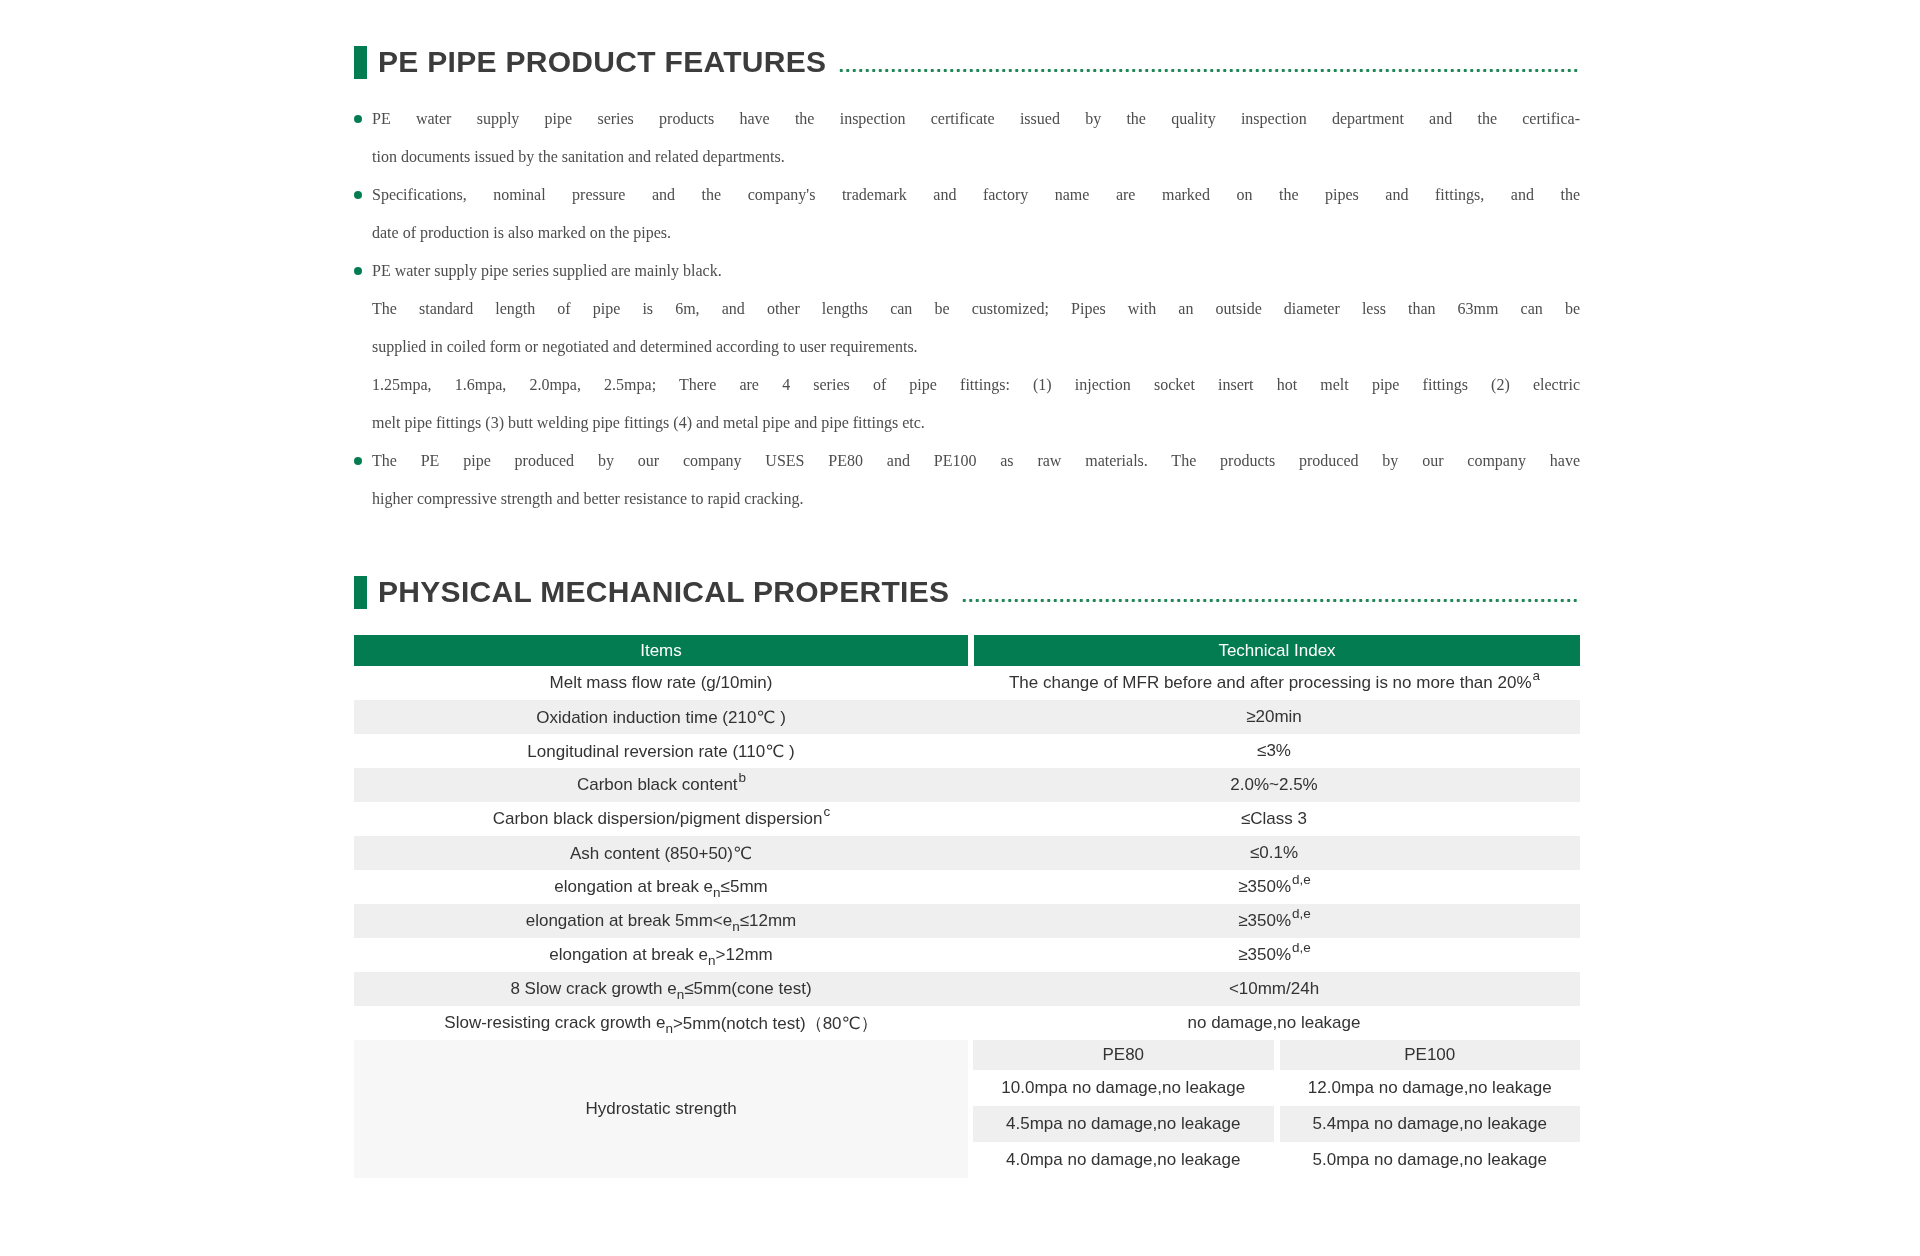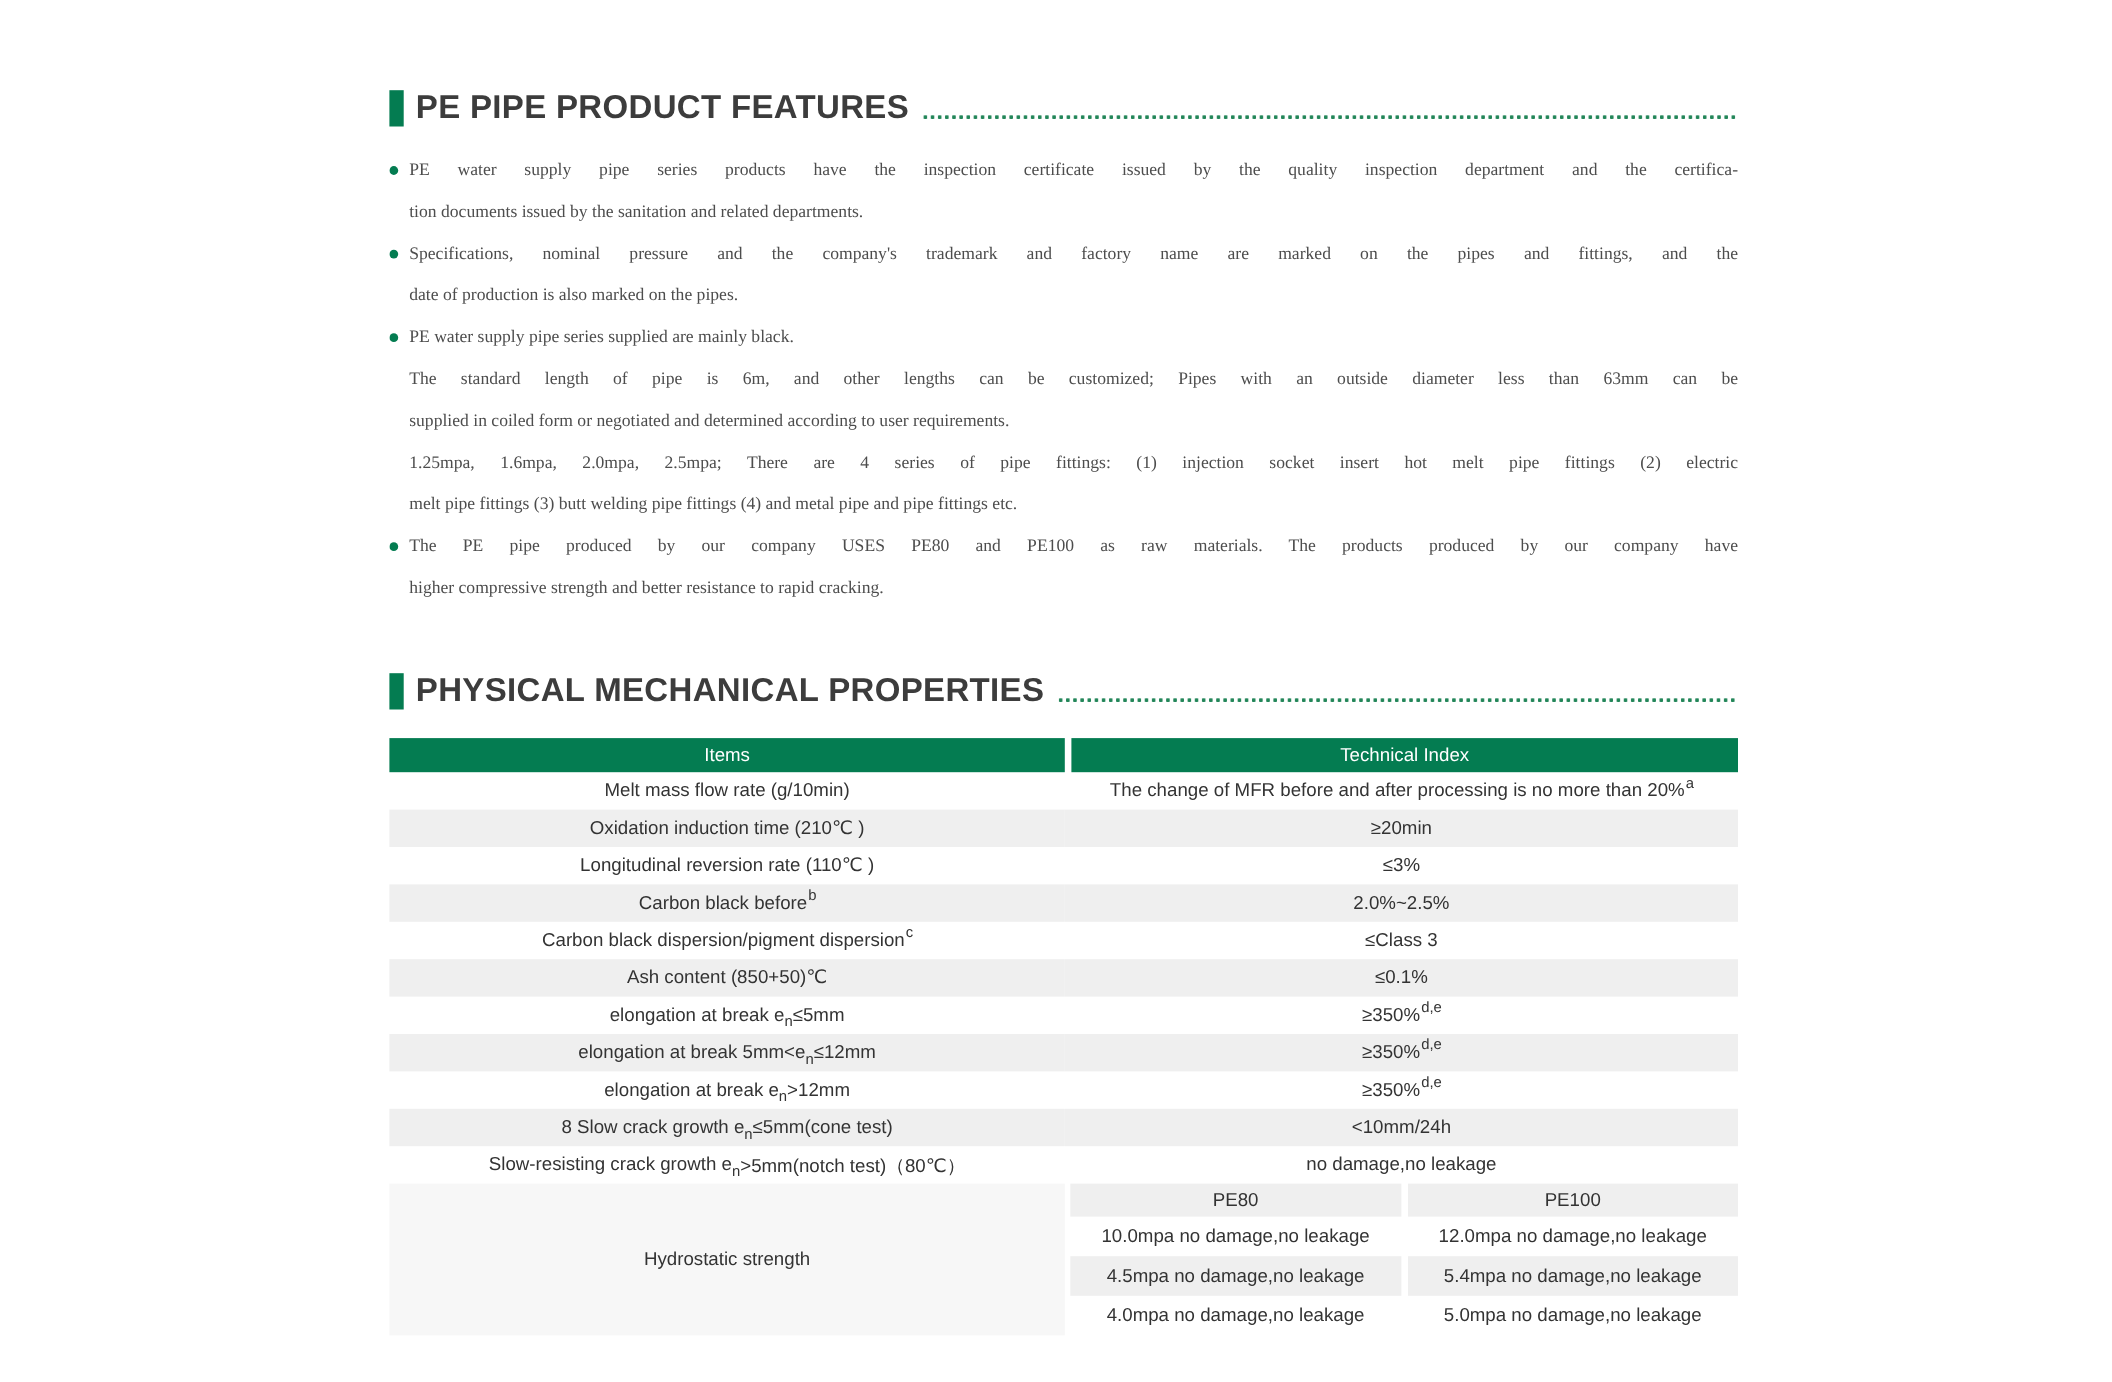--- a/index.html
+++ b/index.html
@@ -7,21 +7,21 @@
     --dotgreen:#238659;
     --rowalt:#EFEFEF;
     --hydro:#F7F7F7;
     --head-text:#3C3C3C;
     --body-text:#4D4D4D;
     --table-text:#333333;
   }
   *{box-sizing:border-box;margin:0;padding:0;}
   html,body{width:1920px;height:1256px;background:#ffffff;overflow:hidden;
     font-family:"Liberation Sans","DejaVu Sans",sans-serif;}
-  .content{position:absolute;left:354px;top:0;width:1226px;padding-top:80px;}
+  .content{position:absolute;left:354px;top:0;width:1226px;padding-top:44px;}
 
   
   .sec-head{display:flex;align-items:center;height:36px;}
   .marker{width:13px;height:33px;background:var(--green);margin-right:11px;flex:0 0 auto;}
   .sec-title{font-size:30px;font-weight:bold;color:var(--head-text);letter-spacing:.3px;white-space:nowrap;}
   .dotline{flex:1;height:5px;margin-left:12px;align-self:flex-end;margin-bottom:7px;
     background-image:radial-gradient(circle,var(--dotgreen) 1.7px,transparent 1.9px);
     background-size:6.5px 5px;background-repeat:repeat-x;background-position:0 50%;}
 
   
@@ -117,21 +117,21 @@
     <div class="trow">
       <div class="tc col-item">
           <span>Longitudinal reversion rate (110℃ )</span>
         </div>
       <div class="tc col-tech">
           <span>≤3%</span>
         </div>
     </div>
     <div class="trow alt">
       <div class="tc col-item">
-          <span>Carbon black before</span>
+          <span>Carbon black content</span>
           <sup>b</sup>
         </div>
       <div class="tc col-tech">
           <span>2.0%~2.5%</span>
         </div>
     </div>
     <div class="trow">
       <div class="tc col-item">
           <span>Carbon black dispersion/pigment dispersion</span>
           <sup>c</sup>

